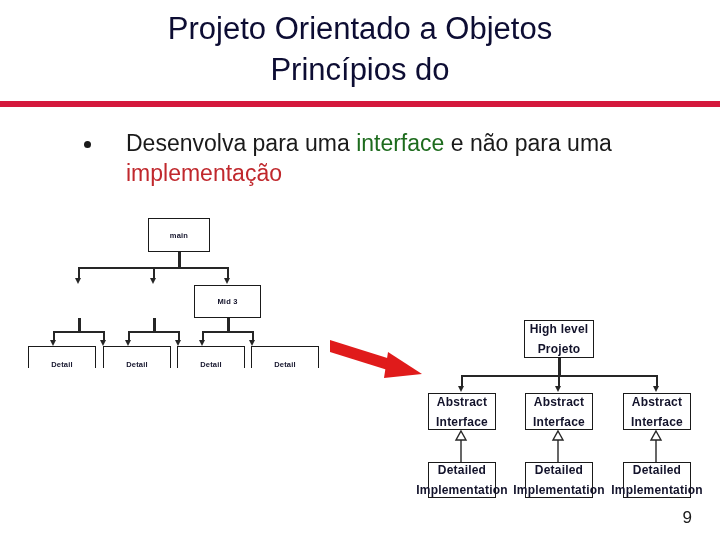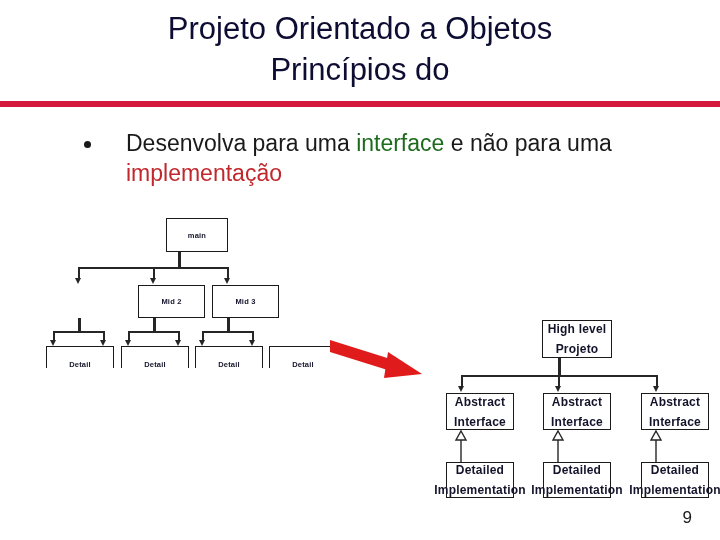--- a/index.html
+++ b/index.html
@@ -76,21 +76,20 @@
     box-sizing: border-box;
     background: #ffffff;
     border: 1.5px solid #1a1a1a;
     color: #13132b;
     display: flex;
     align-items: center;
     justify-content: center;
     text-align: center;
     font-weight: bold;
     letter-spacing: 0.2px;
-    margin-left: 18px;
   }
   .node span { display: block; }
   .ln {
     position: absolute;
     background: #262626;
   }
   .ln.h { height: 1.5px; }
   .ln.v { width: 1.5px; }
   .ln.thick.v { width: 2.5px; }
 
@@ -166,23 +165,20 @@
 
     <div class="ln h" style="left:53px; top:51px; width:150px;"></div>
 
     <div class="ln v" style="left:53px;  top:51px; height:12px;"></div>
     <div class="ln v" style="left:128px; top:51px; height:12px;"></div>
     <div class="ln v" style="left:202px; top:51px; height:12px;"></div>
     <div class="arrowhead-down" style="left:50px;  top:62px;"></div>
     <div class="arrowhead-down" style="left:125px; top:62px;"></div>
     <div class="arrowhead-down" style="left:199px; top:62px;"></div>
 
-    <div class="node" style="left:95px; top:69px; width:67px; height:33px;">
-      <span>Mid 2</span>
-    </div>
     <div class="node" style="left:169px; top:69px; width:67px; height:33px;">
       <span>Mid 3</span>
     </div>
 
     <div class="ln thick v" style="left:53px; top:102px; height:14px;"></div>
     <div class="ln h" style="left:28px; top:115px; width:51px;"></div>
     <div class="ln v" style="left:28px; top:115px; height:10px;"></div>
     <div class="ln v" style="left:78px; top:115px; height:10px;"></div>
     <div class="arrowhead-down" style="left:25px; top:124px;"></div>
     <div class="arrowhead-down" style="left:75px; top:124px;"></div>

